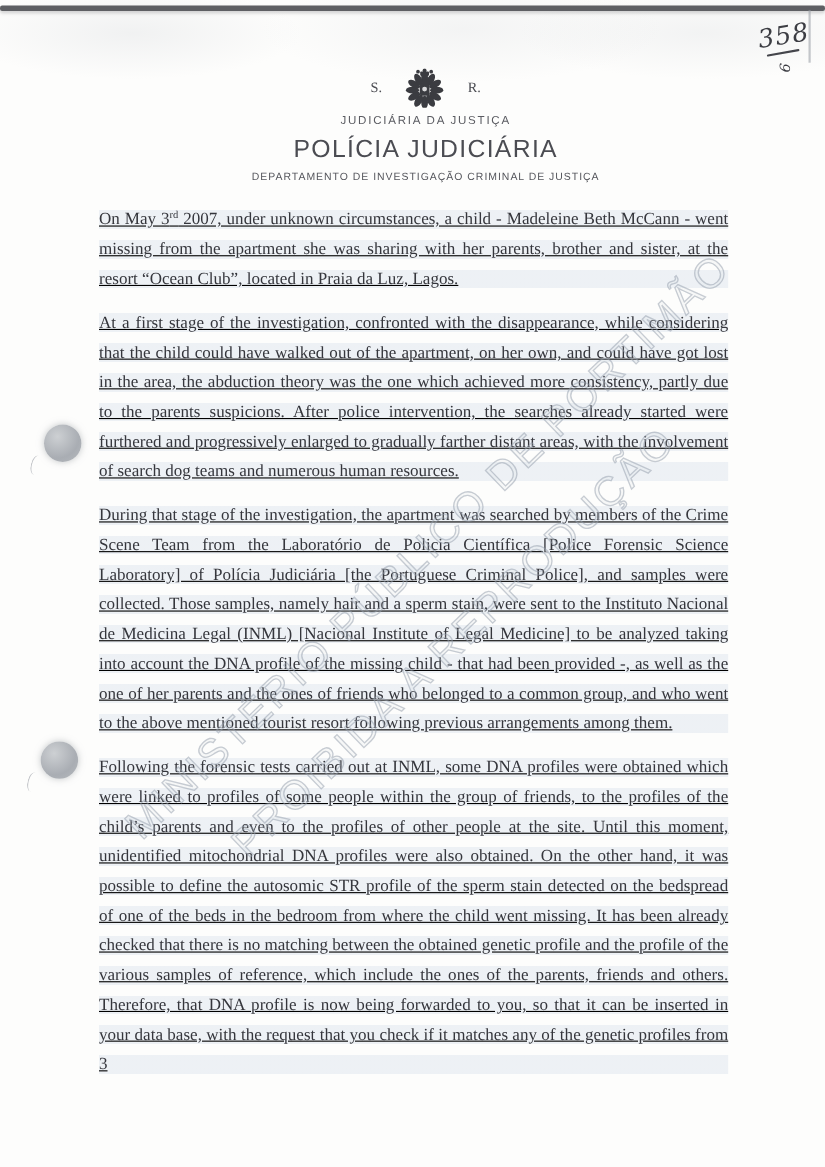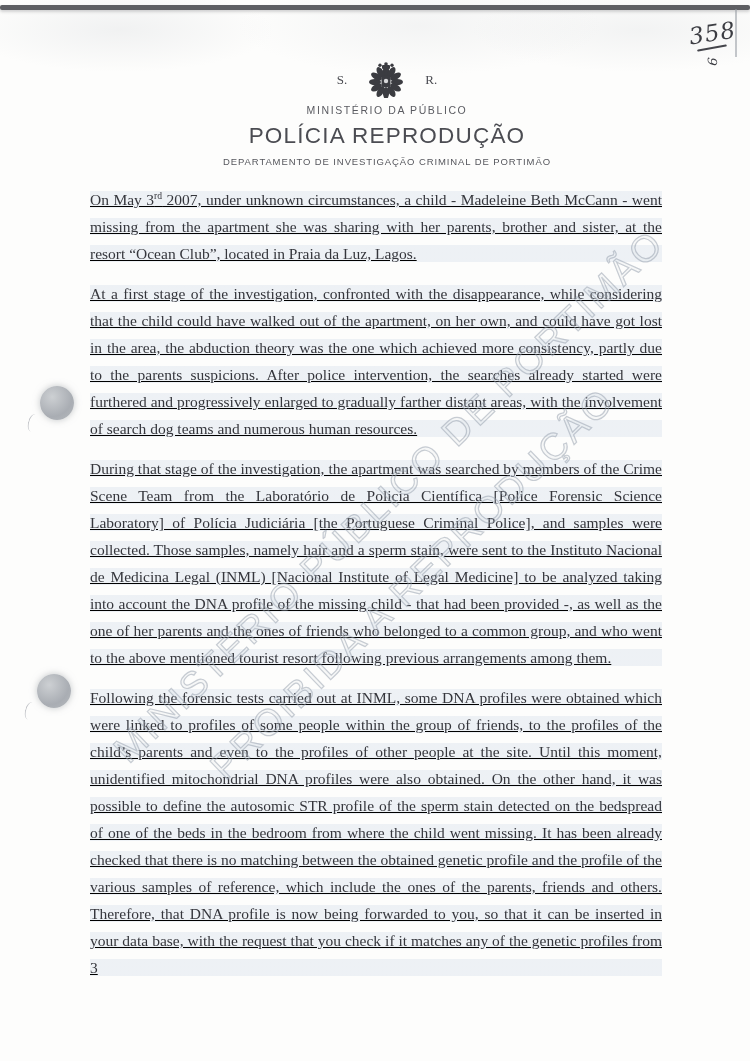--- a/index.html
+++ b/index.html
@@ -171,23 +171,23 @@
             <ellipse cx="22" cy="9" rx="3.1" ry="6" transform="rotate(270 22 20)"></ellipse>
             <ellipse cx="22" cy="9" rx="3.1" ry="6" transform="rotate(300 22 20)"></ellipse>
             <ellipse cx="22" cy="9" rx="3.1" ry="6" transform="rotate(330 22 20)"></ellipse>
             <rect x="17.5" y="13.5" width="9" height="11.5" rx="2.5"></rect>
             <circle cx="22" cy="19" r="2.2" fill="#d8d8da"></circle>
           </g>
         </svg>
       </span>
       <span class="crest-letter">R.</span>
     </div>
-    <div class="ministry">MINISTÉRIO DA PÚBLICO</div>
-    <div class="org">POLÍCIA REPRODUÇÃO</div>
-    <div class="dept">DEPARTAMENTO DE INVESTIGAÇÃO CRIMINAL DE PORTIMÃO</div>
+    <div class="ministry">JUDICIÁRIA DA JUSTIÇA</div>
+    <div class="org">POLÍCIA JUDICIÁRIA</div>
+    <div class="dept">DEPARTAMENTO DE INVESTIGAÇÃO CRIMINAL DE JUSTIÇA</div>
   </header>
 
   <main class="doc-body">
       <p class="para">On May 3<sup>rd</sup> 2007, under unknown circumstances, a child - Madeleine Beth McCann - went missing from the apartment she was sharing with her parents, brother and sister, at the resort “Ocean Club”, located in Praia da Luz, Lagos.</p>
       <p class="para">At a first stage of the investigation, confronted with the disappearance, while considering that the child could have walked out of the apartment, on her own, and could have got lost in the area, the abduction theory was the one which achieved more consistency, partly due to the parents suspicions. After police intervention, the searches already started were furthered and progressively enlarged to gradually farther distant areas, with the involvement of search dog teams and numerous human resources.</p>
       <p class="para">During that stage of the investigation, the apartment was searched by members of the Crime Scene Team from the Laboratório de Policia Científica [Police Forensic Science Laboratory] of Polícia Judiciária [the Portuguese Criminal Police], and samples were collected. Those samples, namely hair and a sperm stain, were sent to the Instituto Nacional de Medicina Legal (INML) [Nacional Institute of Legal Medicine] to be analyzed taking into account the DNA profile of the missing child - that had been provided -, as well as the one of her parents and the ones of friends who belonged to a common group, and who went to the above mentioned tourist resort following previous arrangements among them.</p>
       <p class="para">Following the forensic tests carried out at INML, some DNA profiles were obtained which were linked to profiles of some people within the group of friends, to the profiles of the child’s parents and even to the profiles of other people at the site. Until this moment, unidentified mitochondrial DNA profiles were also obtained. On the other hand, it was possible to define the autosomic STR profile of the sperm stain detected on the bedspread of one of the beds in the bedroom from where the child went missing. It has been already checked that there is no matching between the obtained genetic profile and the profile of the various samples of reference, which include the ones of the parents, friends and others. Therefore, that DNA profile is now being forwarded to you, so that it can be inserted in your data base, with the request that you check if it matches any of the genetic profiles from 3</p>
     </main>
 
 </div>

